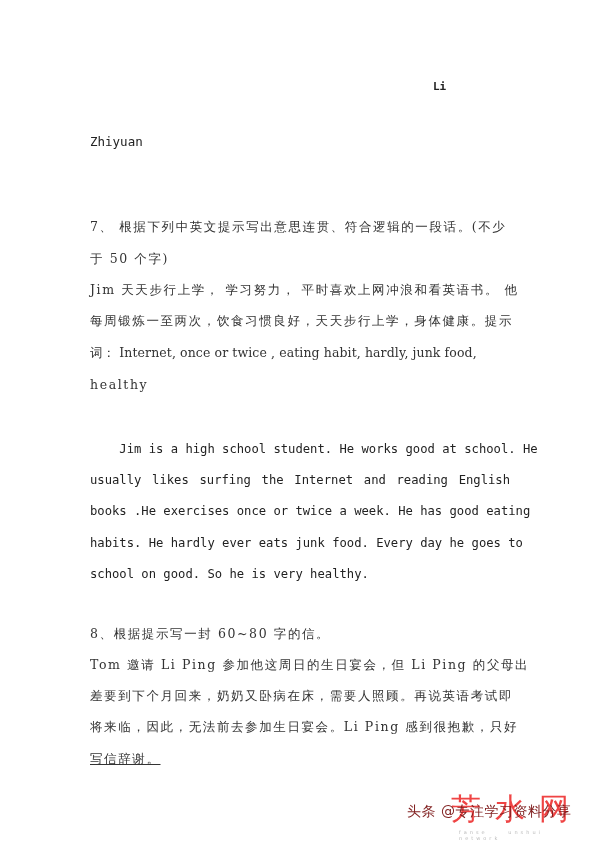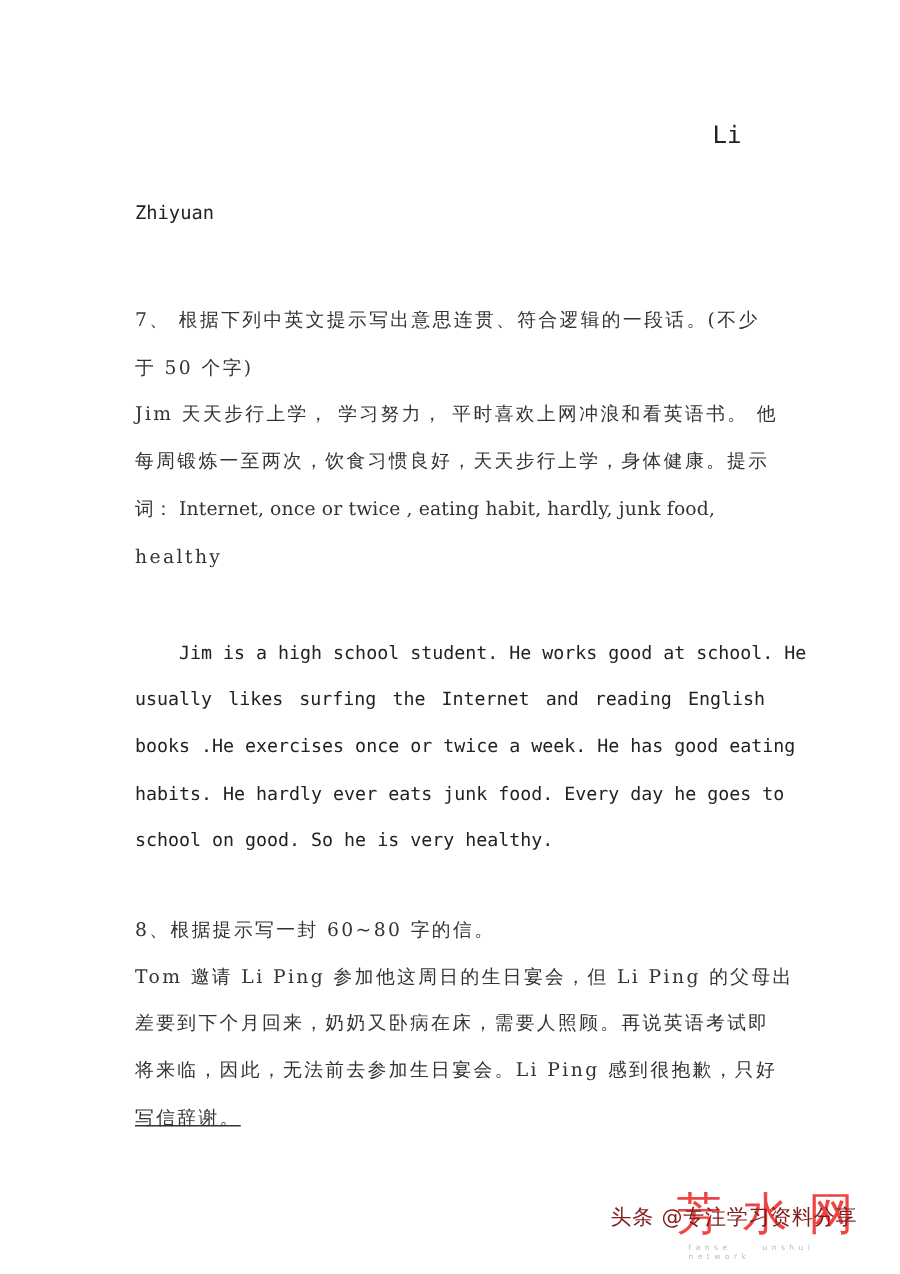--- a/index.html
+++ b/index.html
@@ -16,42 +16,44 @@
       color: #222222;
     }
     .line {
       position: absolute;
       left: 90px;
       width: 420px;
       font-size: 13px;
       line-height: 16px;
       white-space: nowrap;
       letter-spacing: 0.2px;
+      margin-top: 14px;
     }
     .mono {
       font-family: "DejaVu Sans Mono", monospace;
       font-size: 12.2px;
       letter-spacing: 0px;
     }
     .justify {
       text-align: justify;
       text-align-last: justify;
     }
     .cn {
       font-family: "DejaVu Serif", serif;
       font-size: 12.5px;
       letter-spacing: 1.6px;
       color: #333;
     }
     .sig-li {
       position: absolute;
-      left: 475px;
+      left: 433px;
       top: 80px;
       font-family: "DejaVu Sans Mono", monospace;
-      font-size: 16px;
+      font-size: 11px;
+      font-weight: bold;
     }
     .sig-name {
       position: absolute;
       left: 90px;
       top: 113px;
       font-family: "DejaVu Sans Mono", monospace;
       font-size: 12.5px;
       margin-top: 21px;
     }
     .watermark {

